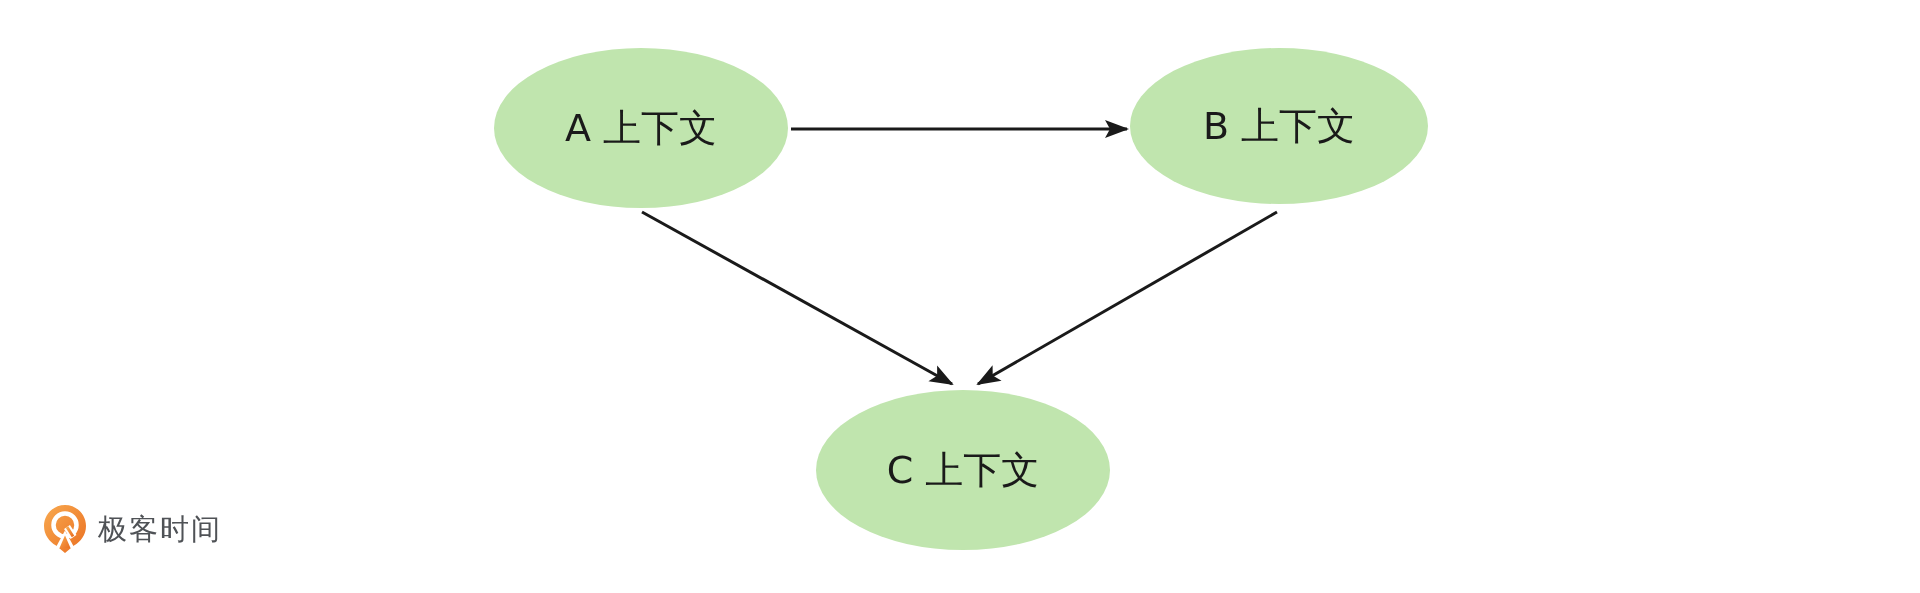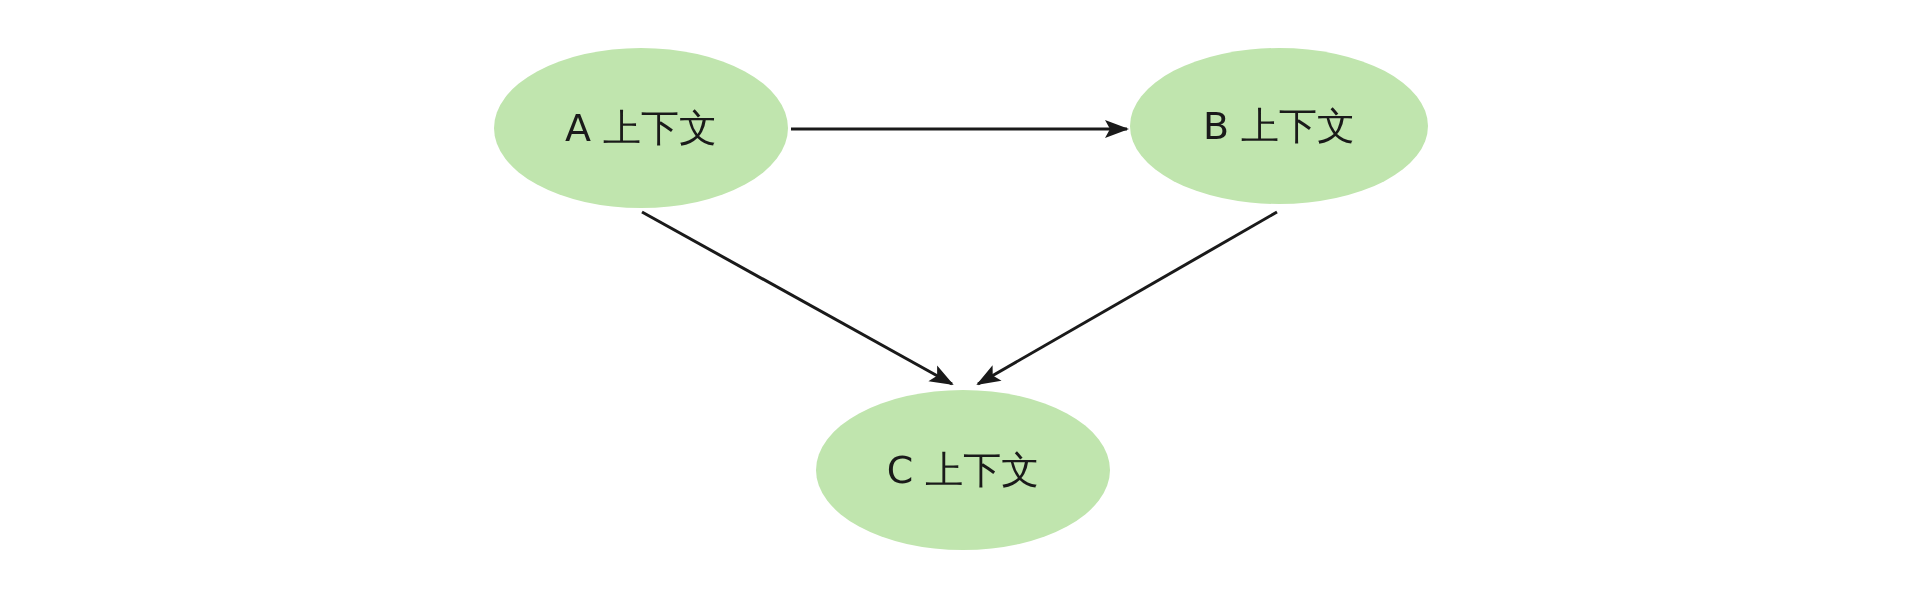--- a/index.html
+++ b/index.html
@@ -87,14 +87,35 @@
     <g>
       <ellipse class="node-ellipse" cx="1279" cy="126" rx="149" ry="78"></ellipse>
       <text class="node-label" x="1279" y="139">B 上下文</text>
     </g>
     <g>
       <ellipse class="node-ellipse" cx="963" cy="470" rx="147" ry="80"></ellipse>
       <text class="node-label" x="963" y="483">C 上下文</text>
     </g>
   </svg>
 
+  <div class="brand">
+    <svg width="44" height="50" viewBox="0 0 44 50" xmlns="http://www.w3.org/2000/svg">
+      <defs>
+        <linearGradient id="orangeGrad" x1="0" y1="0" x2="1" y2="1">
+          <stop offset="0" stop-color="#f8a94f"></stop>
+          <stop offset="1" stop-color="#ea6f21"></stop>
+        </linearGradient>
+      </defs>
+
+      <path d="M22 1 C10.4 1 1 10.4 1 22 C1 30.6 6.2 37.6 13 41.6 L22 49 L31 41.6 C37.8 37.6 43 30.6 43 22 C43 10.4 33.6 1 22 1 Z" fill="url(#orangeGrad)"></path>
+
+      <circle cx="22" cy="21" r="11.5" fill="none" stroke="#ffffff" stroke-width="4.5"></circle>
+
+      <path d="M12.5 44 L22 26.5 L31.5 44 Z" fill="#ffffff"></path>
+
+      <path d="M22 31.5 L27.5 44 L16.5 44 Z" fill="url(#orangeGrad)"></path>
+      <line x1="24" y1="23" x2="30.5" y2="33" stroke="#ffffff" stroke-width="7"></line>
+      <line x1="24" y1="23" x2="30" y2="32.5" stroke="url(#orangeGrad)" stroke-width="3"></line>
+    </svg>
+    <span class="brand-text">极客时间</span>
+  </div>
 
 </div>
 
 </body></html>

